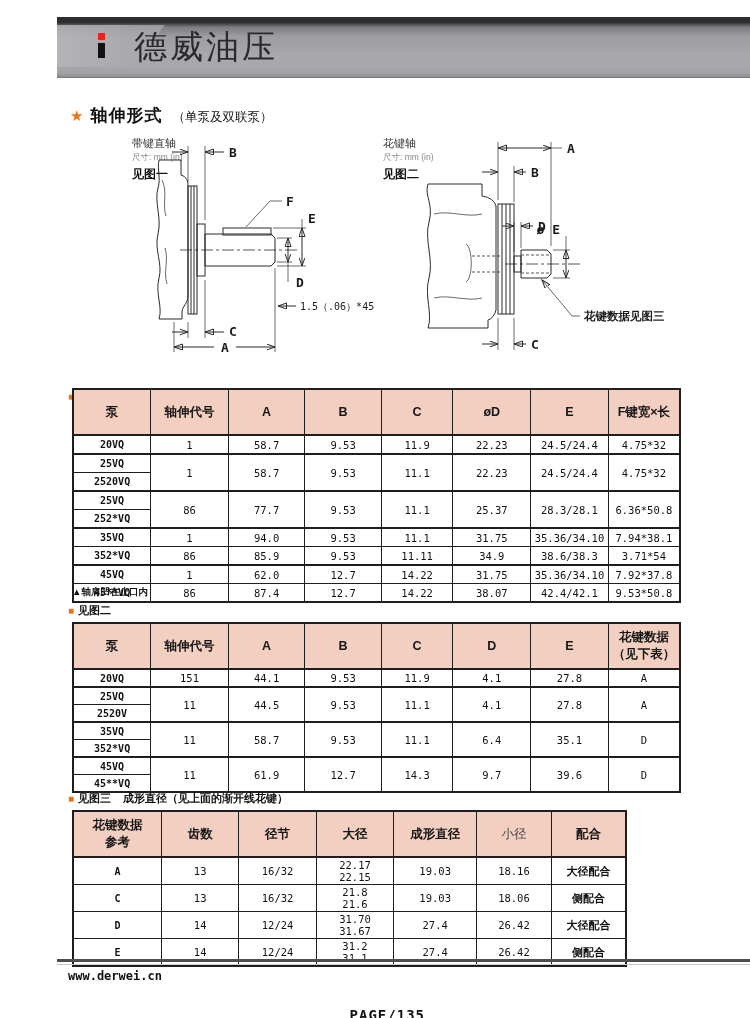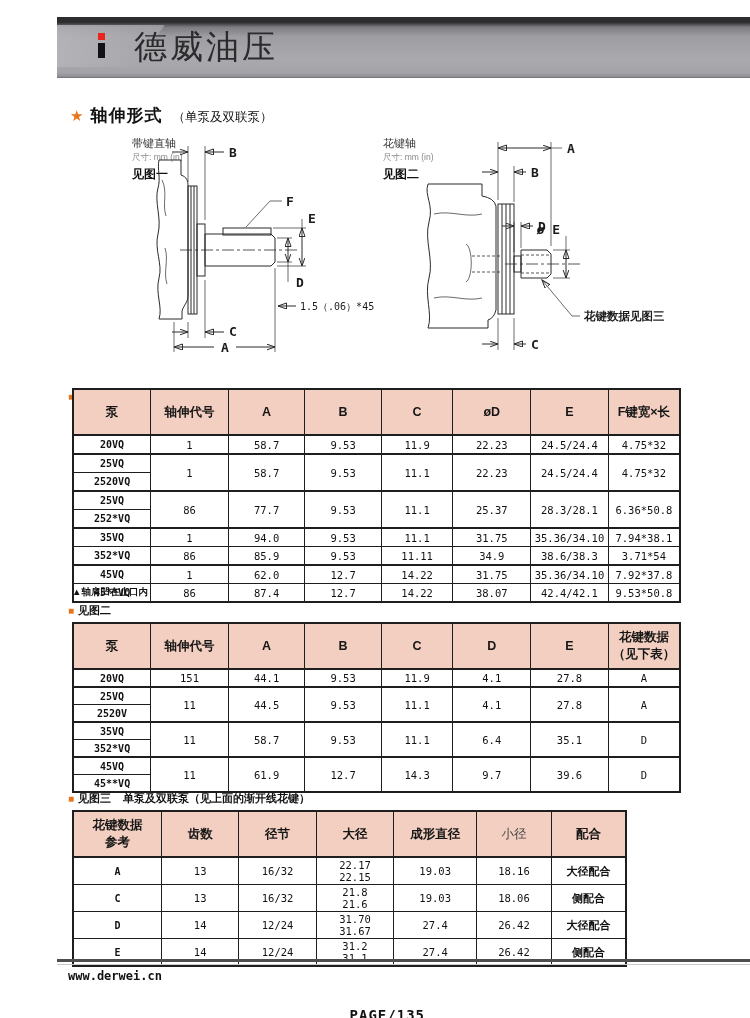--- a/index.html
+++ b/index.html
@@ -414,21 +414,21 @@
         <td rowspan="2">39.6</td>
         <td rowspan="2">D</td>
       </tr>
       <tr>
         <td class="pump">45**VQ</td>
       </tr>
     </tbody>
   </table>
 
   <div class="sec-label" id="lab3">
-    <span class="sq">■</span><span>见图三</span><span class="sp2">单泵及双联泵（见上面的渐开线花键）</span>
+    <span class="sq">■</span><span>见图三</span><span class="sp2">成形直径（见上面的渐开线花键）</span>
   </div>
 
   <table class="dtable" id="t3">
     <colgroup>
       <col style="width:16%">
         <col style="width:14%">
         <col style="width:14%">
         <col style="width:14%">
       <col style="width:15%">
         <col style="width:13.5%">

